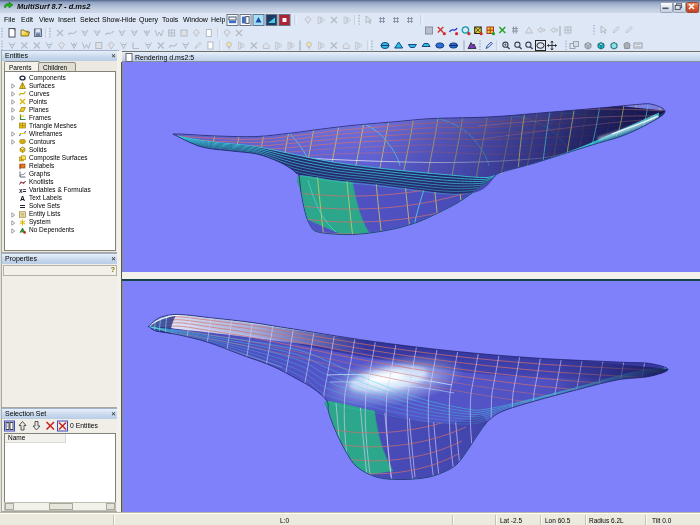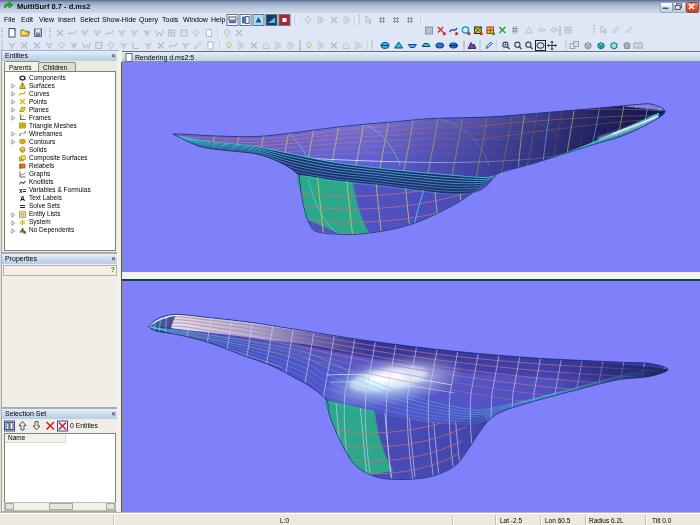--- a/index.html
+++ b/index.html
@@ -3,21 +3,21 @@
 <meta charset="utf-8">
 <style>
 html,body{margin:0;padding:0;}
 #root{position:relative;width:700px;height:525px;overflow:hidden;
  font-family:"Liberation Sans",sans-serif;background:#d6e2f2;}
 .abs{position:absolute;}
 .txt{color:#000;white-space:nowrap;}
 
 #title{left:0;top:0;width:700px;height:13px;
  background:linear-gradient(180deg,#54678c 0%,#8fa2c2 18%,#aebdd6 45%,#c4cfe2 75%,#cdd7e8 100%);}
-#title .cap{left:17px;top:1.5px;font-size:7.5px;font-weight:bold;color:#0a0a0a;letter-spacing:0;}
+#title .cap{left:17px;top:1.5px;font-size:7.5px;font-weight:bold;color:#0a0a0a;letter-spacing:0;font-style:italic;}
 .winbtn{top:2px;width:11px;height:9px;border:1px solid #9aa4b8;border-radius:1.5px;
  background:linear-gradient(180deg,#fbfcfe,#d6dde9 65%,#c4cdde);}
 .winbtn svg{position:absolute;left:-1px;top:-1px;}
 #btnclose{background:linear-gradient(180deg,#ec8f66,#d9552f 55%,#bf4526);border-color:#9c4a30;}
 
 #menubar{left:0;top:13px;width:700px;height:13px;background:#dde7f5;border-bottom:1px solid #cdd9ea;}
 #menubar span.mi{position:absolute;top:2.5px;font-size:7px;color:#000;}
 
 .trow{left:0;width:700px;height:12px;background:#dde7f5;}
 

